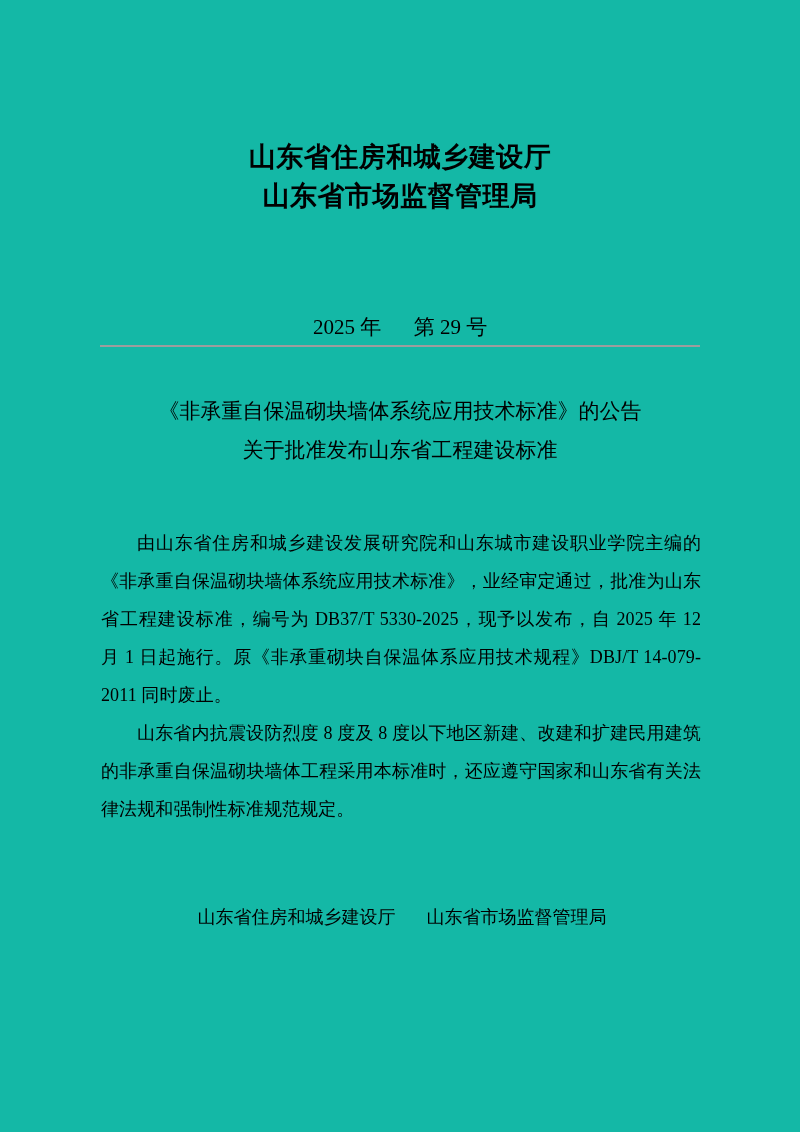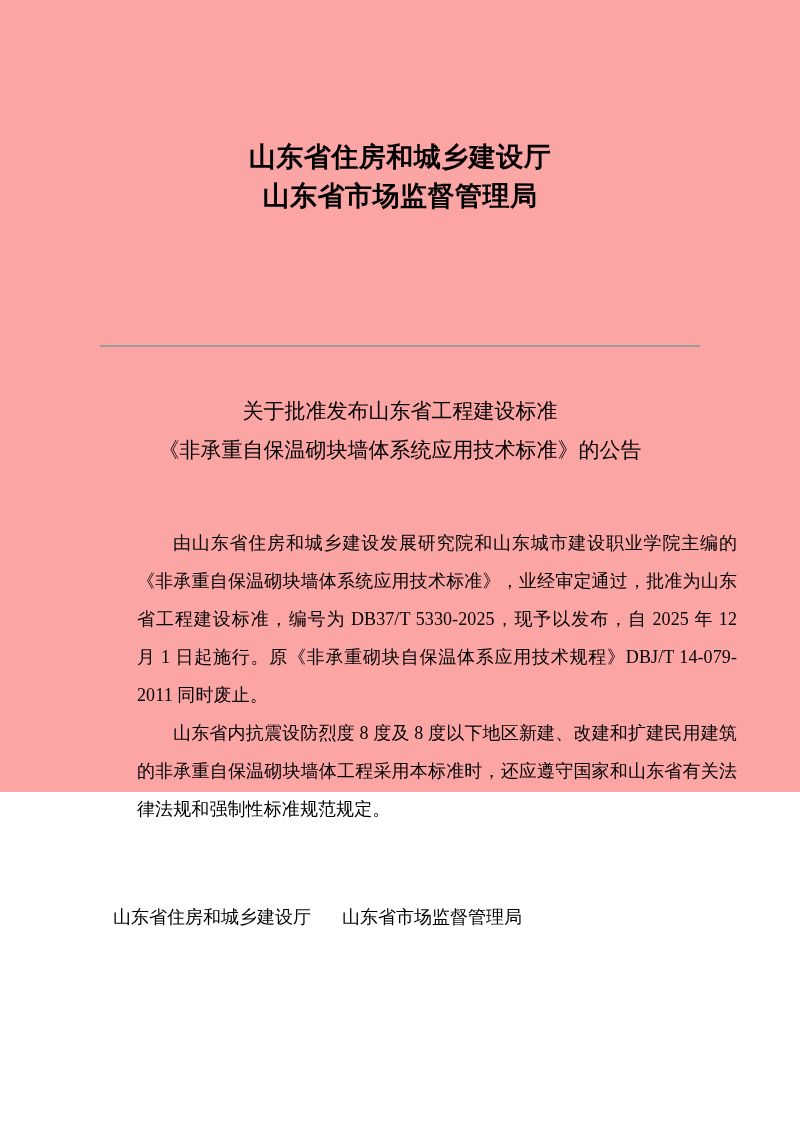--- a/index.html
+++ b/index.html
@@ -14,22 +14,22 @@
     font-family: "Liberation Serif", "DejaVu Serif", serif;
     color: #000000;
     overflow: hidden;
   }
 
   .page {
     position: absolute;
     top: 0;
     left: 0;
     width: 800px;
-    height: 792px;
-    background: #fca5a5;
+    height: 1132px;
+    background: #14b8a6;
   }
 
   
   .masthead {
     position: absolute;
     left: 0;
     top: 138px;
     width: 800px;
     text-align: center;
   }
@@ -87,39 +87,38 @@
     line-height: 39px;
     white-space: nowrap;
   }
 
   
   .body-text {
     position: absolute;
     left: 101px;
     top: 524px;
     width: 600px;
-    margin-left: 36px;
   }
   .para {
     font-size: 18px;
     line-height: 38px;
     text-align: justify;
     text-align-last: left;
     text-indent: 36px;
     margin: 0;
     letter-spacing: 0.1px;
   }
 
   
   .signature {
     position: absolute;
-    left: 113px;
+    left: 102px;
     top: 898px;
     width: 600px;
-    text-align: left;
+    text-align: center;
   }
   .sig-orgs {
     font-size: 18px;
     line-height: 38px;
     white-space: nowrap;
   }
   .sig-orgs .sig-gap {
     display: inline-block;
     width: 22px;
   }
@@ -132,26 +131,31 @@
 </head>
 <body>
 
 <div class="page">
 
   <div class="masthead">
     <div class="masthead-line">山东省住房和城乡建设厅</div>
     <div class="masthead-line">山东省市场监督管理局</div>
   </div>
 
+  <div class="issue-no">
+    <span>2025 年</span>
+    <span class="gap"></span>
+    <span>第 29 号</span>
+  </div>
 
   <div class="rule" style="background: rgb(157, 157, 157);"></div>
 
   <div class="doc-title">
+    <div class="doc-title-line">《非承重自保温砌块墙体系统应用技术标准》的公告</div>
     <div class="doc-title-line">关于批准发布山东省工程建设标准</div>
-    <div class="doc-title-line">《非承重自保温砌块墙体系统应用技术标准》的公告</div>
   </div>
 
   <div class="body-text">
     <p class="para">由山东省住房和城乡建设发展研究院和山东城市建设职业学院主编的《非承重自保温砌块墙体系统应用技术标准》，业经审定通过，批准为山东省工程建设标准，编号为 DB37/T 5330-2025，现予以发布，自 2025 年 12 月 1 日起施行。原《非承重砌块自保温体系应用技术规程》DBJ/T 14-079-2011 同时废止。</p>
     <p class="para">山东省内抗震设防烈度 8 度及 8 度以下地区新建、改建和扩建民用建筑的非承重自保温砌块墙体工程采用本标准时，还应遵守国家和山东省有关法律法规和强制性标准规范规定。</p>
   </div>
 
   <div class="signature">
     <div class="sig-orgs">
       <span>山东省住房和城乡建设厅</span>

